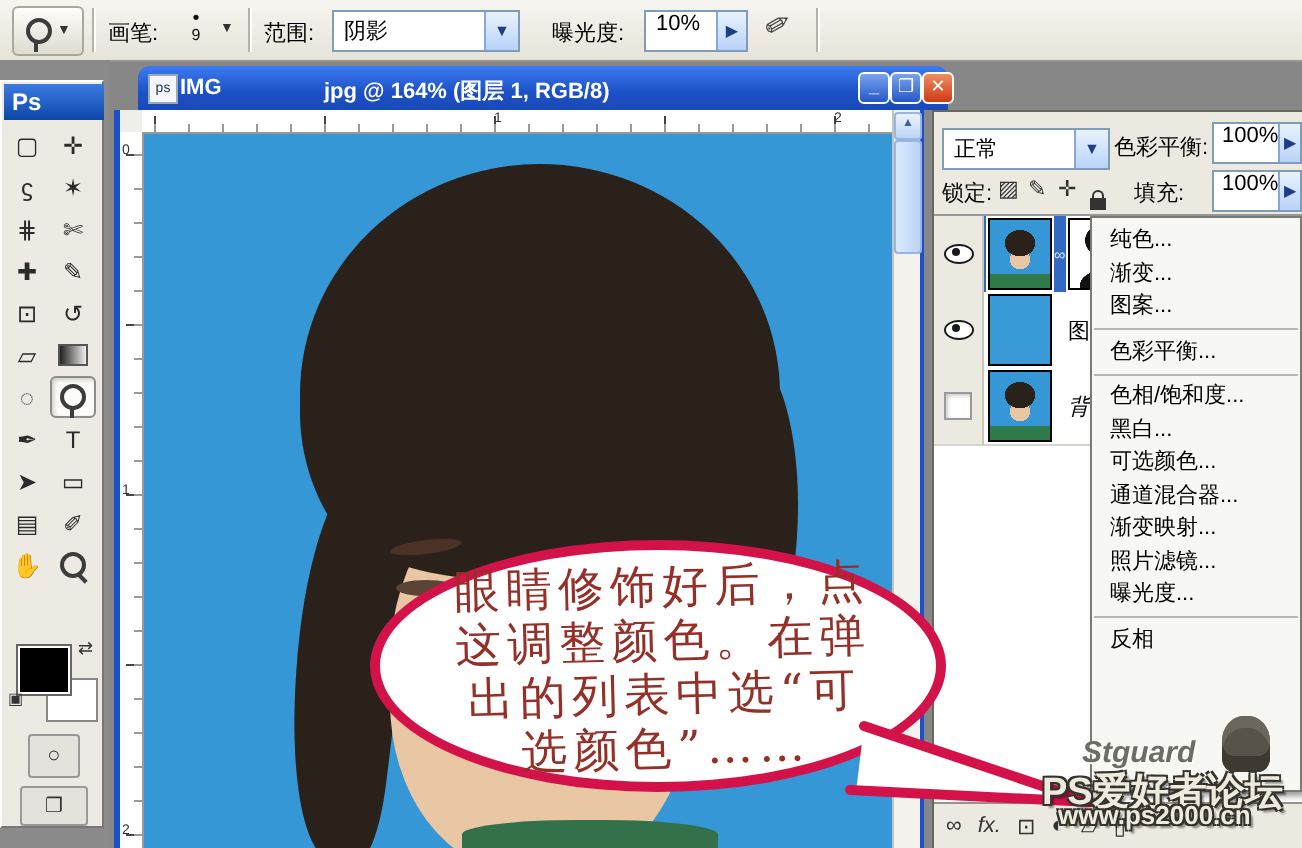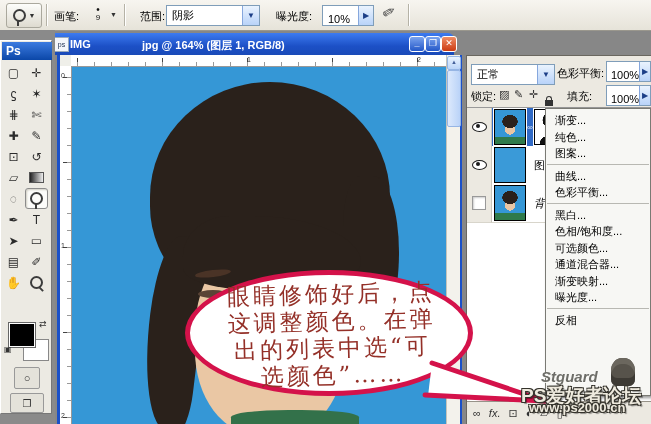--- a/index.html
+++ b/index.html
@@ -11,21 +11,21 @@
     border-bottom:1px solid #9a978d;z-index:5}
   .optsep{width:1px;height:22px;top:4px;background:#b5b2a6;box-shadow:1px 0 0 #fff}
   .optlabel{font-size:11px;color:#000;top:9px}
   .toolpreview{left:6px;top:3px;width:34px;height:23px;border:1px solid #aaa89d;border-radius:3px;
     background:linear-gradient(#fdfdfb,#dedbd0);display:flex;align-items:center;justify-content:center;gap:3px}
   .combo{background:#fff;border:1px solid #7f9db9;display:flex;align-items:center;justify-content:space-between;
     font-size:11px;color:#000}
   .combo .val{padding-left:5px;white-space:nowrap}
   .xpbtn{width:16px;height:100%;background:linear-gradient(#eaf3fe,#b9d3f9);border-left:1px solid #86a7dd;
     color:#1c3e87;font-size:8px;display:flex;align-items:center;justify-content:center}
-  .spin{background:#fff;border:1px solid #7f9db9;display:flex;align-items:flex-end;justify-content:space-between;font-size:11px}
+  .spin{background:#fff;border:1px solid #7f9db9;display:flex;align-items:flex-start;justify-content:space-between;font-size:11px}
   .mag{position:relative;width:9px;height:9px;border:2px solid #3c3c3c;border-radius:50%}
   .mag::after{content:"";position:absolute;width:2px;height:6px;background:#3c3c3c;left:8px;top:8px;transform:rotate(-45deg)}
   .mag.dodge::after{left:2.5px;top:9px;transform:none}
   
   #toolboxwrap{left:0;top:30px;width:55px;height:394px;background:#8a8a8a;z-index:5}
   #palette{position:absolute;left:0;top:10px;width:50px;height:372px;background:#eceae3;
     border:1px solid #fff;border-right-color:#777;border-bottom-color:#777}
   #pslogo{position:absolute;left:1px;top:1px;width:46px;height:18px;color:#fff;font-weight:bold;font-size:12px;
     background:linear-gradient(#3c7be0,#0b47a8);padding-left:4px;line-height:18px}
   #toolgrid{position:absolute;left:1px;top:21px;width:46px;display:grid;grid-template-columns:23px 23px;grid-auto-rows:21px}
@@ -34,21 +34,21 @@
   .gradbox{width:13px;height:9px;border:1px solid #555;background:linear-gradient(90deg,#222,#eee)}
   .swatchfg{left:8px;top:282px;width:24px;height:22px;background:#000;border:1px solid #fff;outline:1px solid #666}
   .swatchbg{left:22px;top:298px;width:24px;height:20px;background:#fff;border:1px solid #888}
   .swapico{left:38px;top:278px;font-size:9px;color:#333}
   .miniswatch{left:3px;top:304px;font-size:8px;color:#333}
   .qmask{left:13px;top:326px;width:24px;height:20px;border:1px solid #999;border-radius:2px;display:flex;
     align-items:center;justify-content:center;font-size:11px;color:#333;background:#e4e2da}
   .scrmode{left:9px;top:352px;width:32px;height:18px;border:1px solid #999;border-radius:2px;display:flex;
     align-items:center;justify-content:center;font-size:10px;color:#333;background:#e4e2da}
   
-  #titlebar{left:49px;top:33px;width:405px;height:22px;border-radius:6px 6px 0 0;z-index:4;
+  #titlebar{left:69px;top:33px;width:405px;height:22px;border-radius:6px 6px 0 0;z-index:4;
     background:linear-gradient(#3d7bf0,#1c50c6 60%,#1a4ab8);display:flex;align-items:center}
   .winborder{background:#1a50c8;z-index:4}
   #docicon{position:absolute;left:5px;top:4px;width:13px;height:13px;background:#f4f6fb;border:1px solid #9ab;
     font-size:7px;color:#235;text-align:center;line-height:13px}
   .titletext{color:#fff;font-weight:bold;font-size:11px;white-space:nowrap}
   .winbtn{position:absolute;top:3px;width:14px;height:14px;border:1px solid #fff;border-radius:3px;color:#fff;
     font-size:9px;line-height:12px;text-align:center;font-weight:bold}
   .winbtn.minmax{background:linear-gradient(#7aa3ee,#2458c8)}
   .winbtn.close{background:linear-gradient(#ef8d65,#cc3b12)}
   #docbody{left:60px;top:55px;width:399px;height:369px;background:#fff;z-index:4}
@@ -127,21 +127,21 @@
       <span style="font-size:7px;color:#333">▼</span>
     </div>
     <div class="optsep abs" style="left:46px"></div>
     <span class="optlabel abs" style="left:54px">画笔:</span>
     <div class="abs" style="left:88px;top:3px;width:20px;height:24px;text-align:center">
       <div style="font-size:10px;line-height:8px;margin-top:3px;color:#111">•</div>
       <div style="font-size:8px;line-height:8px;color:#111">9</div>
     </div>
     <span class="abs" style="left:110px;top:11px;font-size:7px;color:#333">▼</span>
     <div class="optsep abs" style="left:124px"></div>
-    <span class="optlabel abs" style="left:140px">范围:</span>
+    <span class="optlabel abs" style="left:132px">范围:</span>
     <div class="combo abs" style="left:166px;top:5px;width:92px;height:19px">
       <span class="val">阴影</span>
       <span class="xpbtn">▼</span>
     </div>
     <span class="optlabel abs" style="left:276px">曝光度:</span>
     <div class="spin abs" style="left:322px;top:5px;width:50px;height:19px">
       <span style="padding-left:5px">10%</span>
       <span class="xpbtn" style="width:14px">▶</span>
     </div>
     <span class="abs" style="left:382px;top:4px;font-size:15px;color:#444;transform:rotate(15deg)">✐</span>
@@ -283,32 +283,32 @@
       <span>∞</span>
       <span style="font-style:italic">fx.</span>
       <span>⊡</span>
       <span>◐</span>
       <span>▱</span>
       <span>▯</span>
     </div>
   </div>
 
   <div id="ctxmenu" class="abs">
+      <div class="mi">纯色...</div>
       <div class="mi">渐变...</div>
-      <div class="mi">纯色...</div>
       <div class="mi">图案...</div>
       <div class="msep"></div>
-      <div class="mi">曲线...</div>
       <div class="mi">色彩平衡...</div>
       <div class="msep"></div>
+      <div class="mi">色相/饱和度...</div>
       <div class="mi">黑白...</div>
-      <div class="mi">色相/饱和度...</div>
       <div class="mi">可选颜色...</div>
       <div class="mi">通道混合器...</div>
       <div class="mi">渐变映射...</div>
+      <div class="mi">照片滤镜...</div>
       <div class="mi">曝光度...</div>
       <div class="msep"></div>
       <div class="mi">反相</div>
     </div>
 
   <div id="bubble" class="abs"></div>
   <svg id="tailsvg" class="abs" width="651" height="424">
     <polygon points="432,363 545,401 428,396" fill="#ffffff"></polygon>
     <path d="M432,363 L545,401" stroke="#d4124a" stroke-width="5" stroke-linecap="round" fill="none"></path>
     <path d="M545,401 L425,395" stroke="#d4124a" stroke-width="5" stroke-linecap="round" fill="none"></path>

